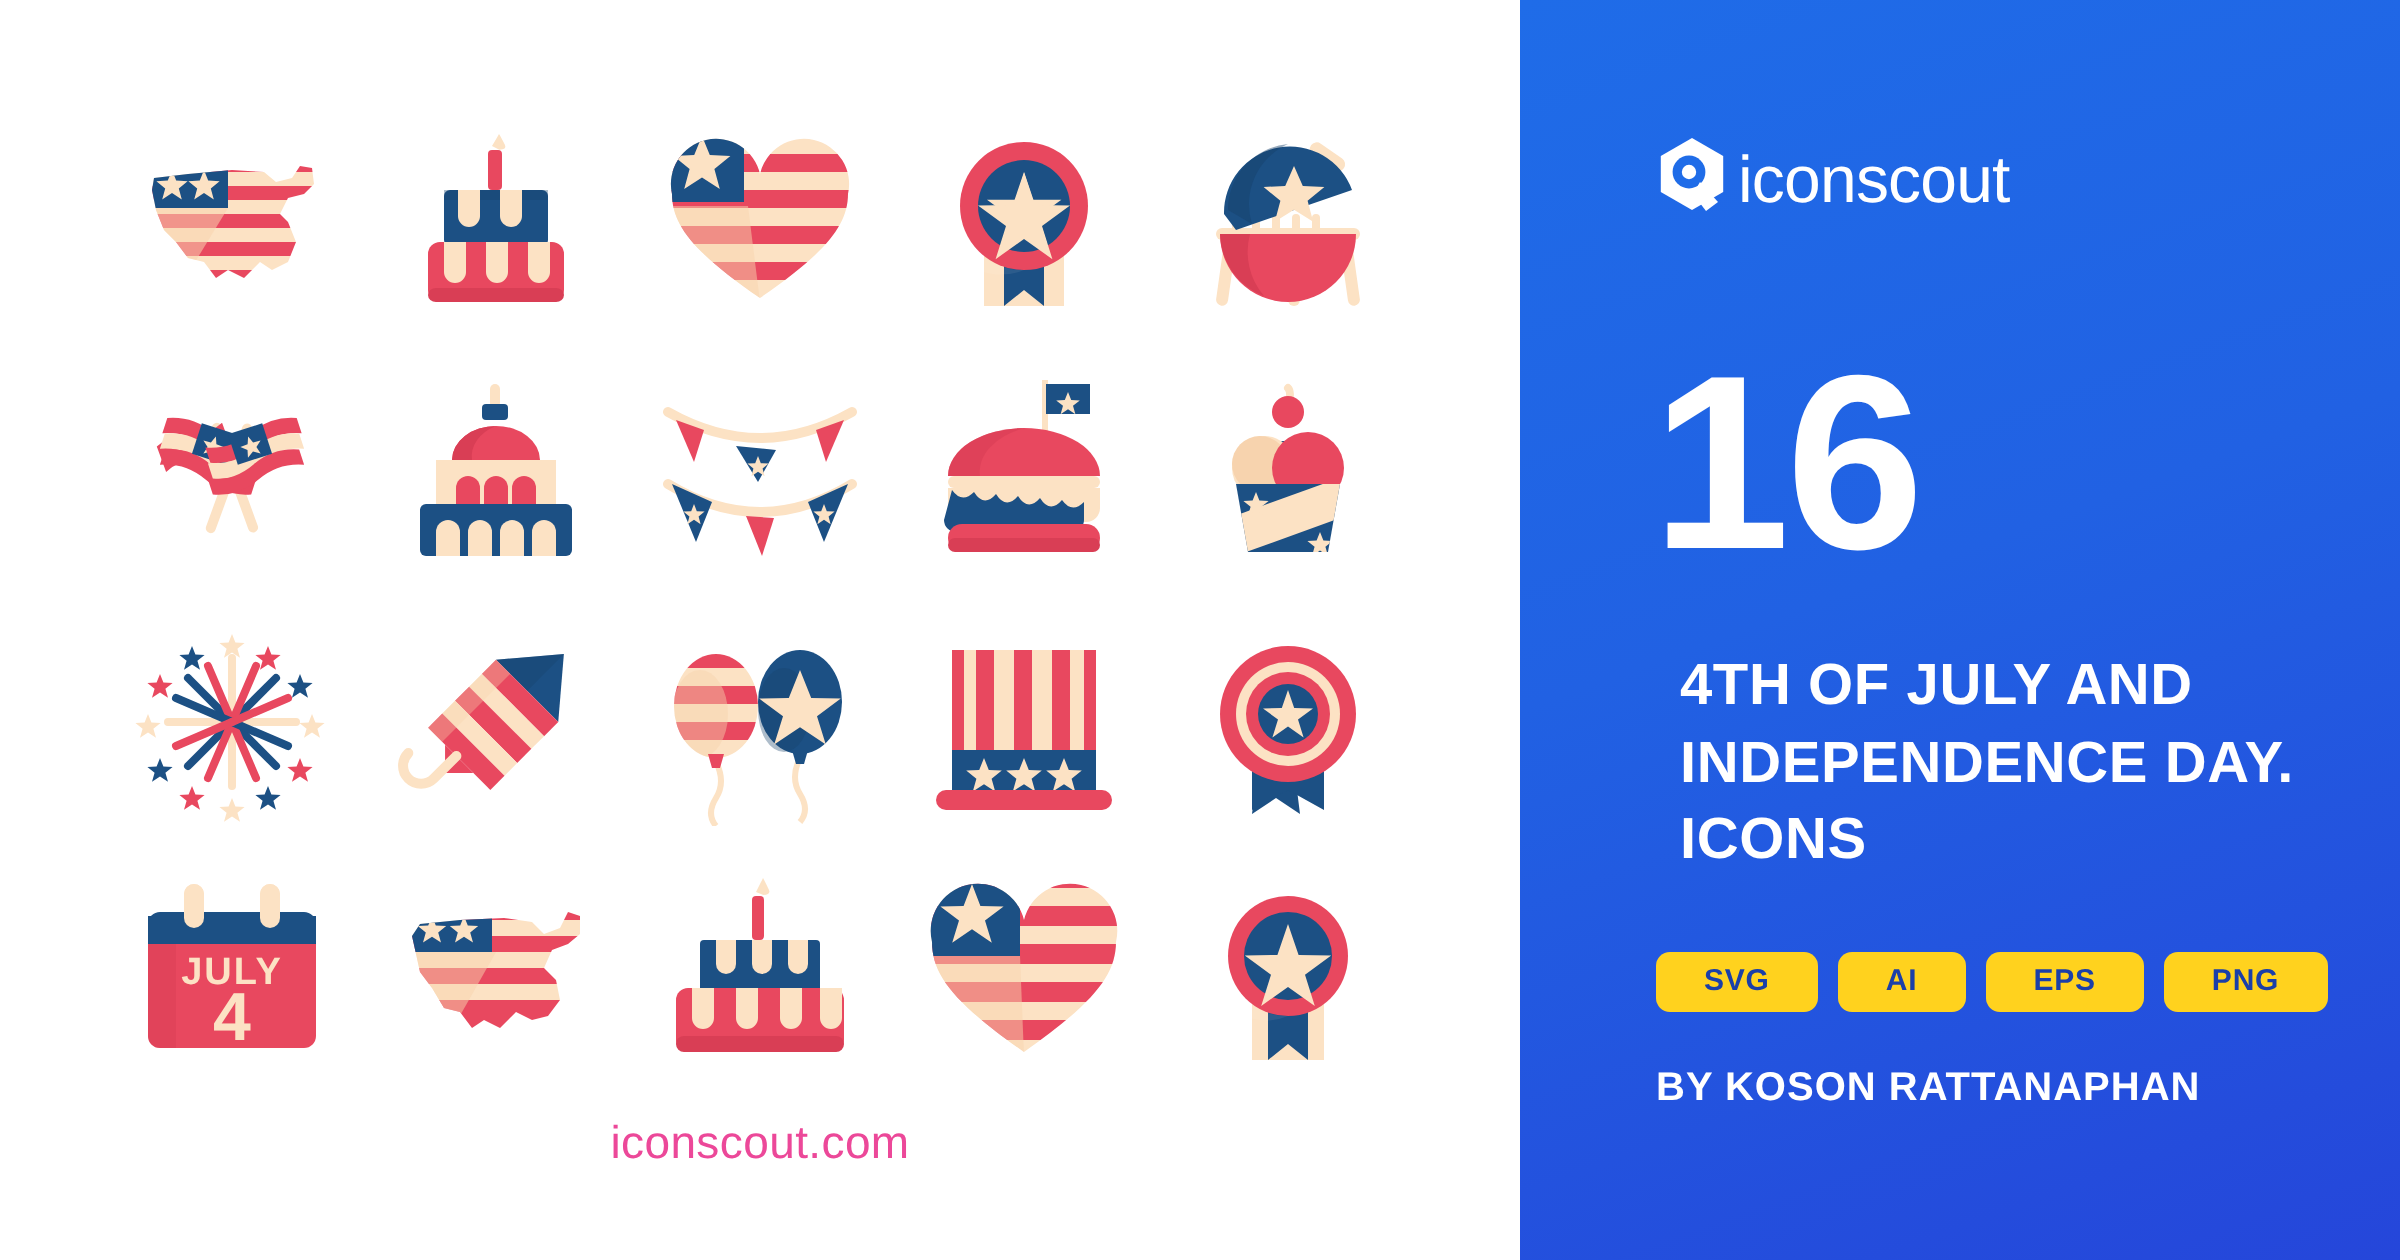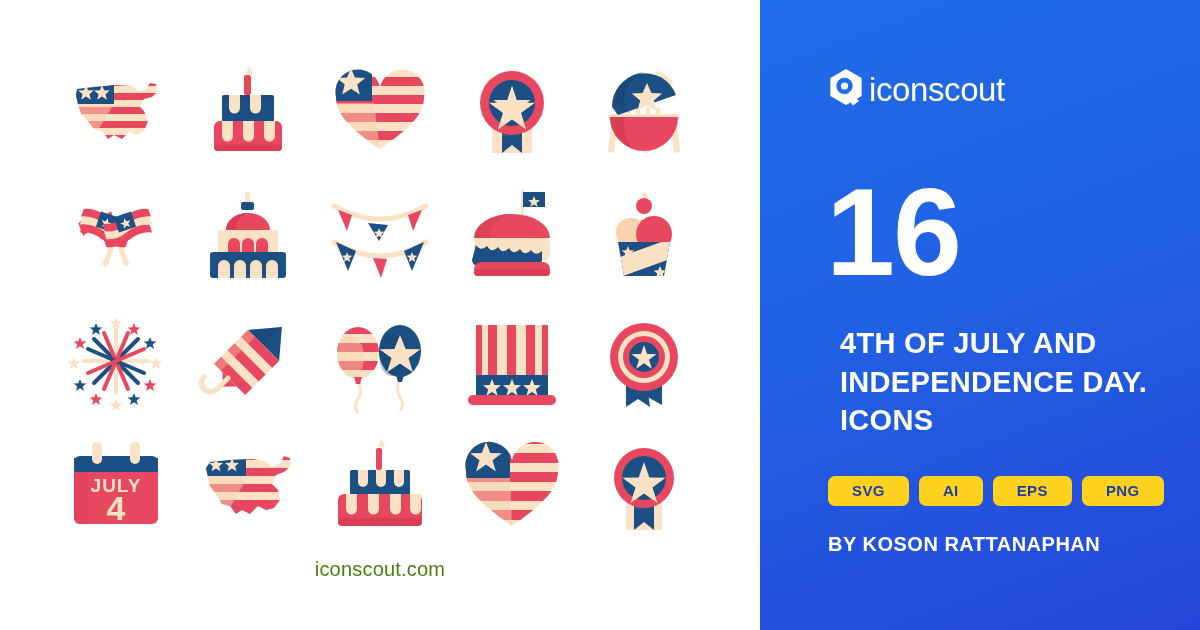--- a/index.html
+++ b/index.html
@@ -26,22 +26,22 @@
     grid-template-rows:repeat(4,1fr);
   }
   .icon-cell {
     display:flex; align-items:center; justify-content:center;
   }
   .icon-cell svg { display:block; }
   #site-footer {
     position:absolute;
     left:0; right:0; top:558px;
     text-align:center;
-    font-size:20px;
-    color:#4d7c0f;
+    font-size:23px;
+    color:#ec4899;
     letter-spacing:.2px;
   }
 
   
   #info-panel {
     width:440px; height:630px;
     flex:none;
     background:linear-gradient(160deg,#1f6ce8 0%,#2161e3 45%,#2546da 100%);
     position:relative;
     color:#fff;

